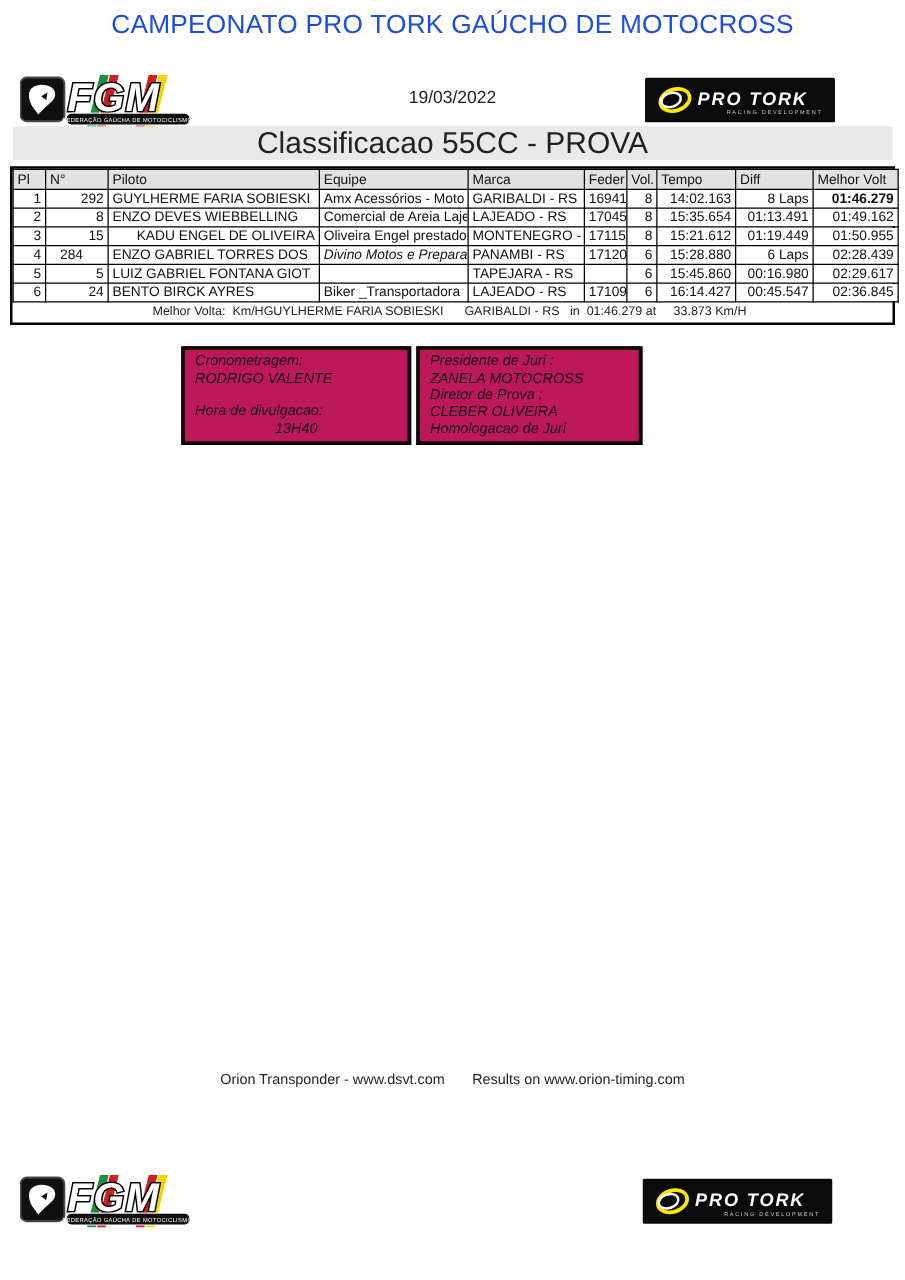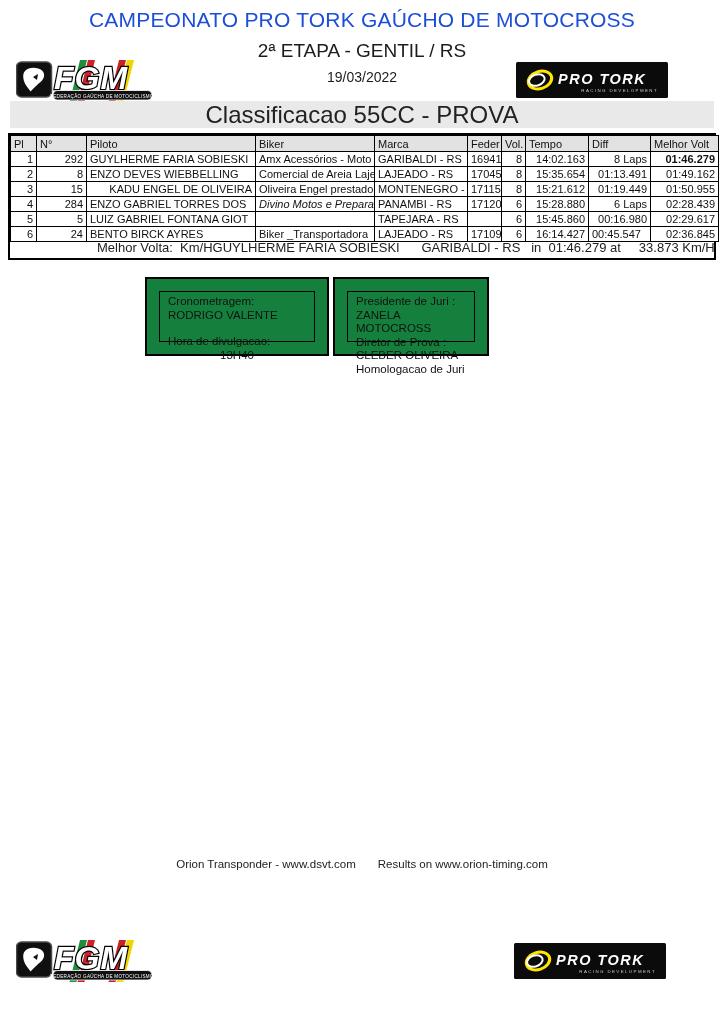--- a/index.html
+++ b/index.html
@@ -40,46 +40,45 @@
   table.results th, table.results td {
     border: 1px solid #000; font-size: 11px; padding: 1px 3px 1px 3px;
     white-space: nowrap; overflow: hidden; height: 15px; color: #111;
   }
   table.results th { background: #e2e2e2; font-weight: normal; text-align: left; height: 16px; }
   table.results tbody tr { background: #fff; }
   table.results tbody tr:first-child td:last-child { font-weight: bold; }
 
   .best-lap-note {
     position: absolute; left: 0; bottom: 3px; width: 100%;
-    font-size: 13px; color: #222; padding-left: 87px; white-space: pre;
-  }
-
-  
-  .info-box { position: absolute; border: 2px solid #000; padding: 12px; background: #15803d; }
+    font-size: 10px; color: #222; padding-left: 112px; white-space: pre;
+  }
+
+  
+  .info-box { position: absolute; border: 2px solid #000; padding: 0; background: #be185d; font-style: italic; }
   .info-box-inner { border: 1px solid #000; width: 100%; height: 100%; padding: 3px 8px; }
   .info-box .line { font-size: 11.5px; line-height: 13.5px; color: #111; }
   .box-crono { left: 145px; top: 277px; width: 184px; height: 79px; }
-  .box-juri  { left: 333px; top: 277px; width: 156px; height: 79px; }
+  .box-juri  { left: 333px; top: 277px; width: 181px; height: 79px; }
   .line-hora { margin-top: 13px; }
   .line-center { text-align: center; }
 
   
   .footer-line {
     position: absolute; top: 858px; left: 0; width: 100%;
     display: flex; justify-content: center; gap: 22px;
     font-size: 11.5px; color: #222;
   }
 </style>
 </head>
 <body>
 
 <div class="page">
 
   <div class="title-1">CAMPEONATO PRO TORK GAÚCHO DE MOTOCROSS</div>
-  <div class="title-2">2ª ETAPA - GENTIL / RS</div>
   <div class="race-date">19/03/2022</div>
 
   <div class="fgm-logo-top">
     <svg width="138" height="42" viewBox="0 0 138 42">
 
       <g transform="skewX(-14)">
         <rect x="64" y="0" width="7" height="42" fill="#1e8f3e"></rect>
         <rect x="72" y="0" width="7" height="42" fill="#cc2027"></rect>
         <rect x="103" y="0" width="7" height="42" fill="#cc2027"></rect>
         <rect x="111" y="0" width="7" height="42" fill="#f2d500"></rect>
@@ -124,21 +123,21 @@
         <col style="width:24px">
           <col style="width:63px">
           <col style="width:62px">
         <col style="width:68px">
       </colgroup>
       <thead>
         <tr>
           <th>Pl</th>
           <th>N°</th>
           <th>Piloto</th>
-          <th>Biker</th>
+          <th>Equipe</th>
           <th>Marca</th>
           <th>Feder</th>
           <th>Vol.</th>
           <th>Tempo</th>
           <th>Diff</th>
           <th>Melhor Volt</th>
         </tr>
       </thead>
       <tbody>
           <tr>
@@ -172,21 +171,21 @@
             <td style="text-align: left;">Oliveira Engel prestador</td>
             <td style="text-align: left;">MONTENEGRO -</td>
             <td style="text-align: right;">17115</td>
             <td style="text-align: right;">8</td>
             <td style="text-align: right;">15:21.612</td>
             <td style="text-align: right;">01:19.449</td>
             <td style="text-align: right;">01:50.955</td>
           </tr>
           <tr>
             <td style="text-align: right;">4</td>
-            <td style="text-align: right; padding-left: 11px;">284</td>
+            <td style=" padding-left: 11px;">284</td>
             <td style="text-align: left;">ENZO GABRIEL TORRES DOS</td>
             <td style="text-align: left; font-style: italic;">Divino Motos e Prepara</td>
             <td style="text-align: left;">PANAMBI - RS</td>
             <td style="text-align: right;">17120</td>
             <td style="text-align: right;">6</td>
             <td style="text-align: right;">15:28.880</td>
             <td style="text-align: right;">6 Laps</td>
             <td style="text-align: right;">02:28.439</td>
           </tr>
           <tr>
@@ -203,21 +202,21 @@
           </tr>
           <tr>
             <td style="text-align: right;">6</td>
             <td style="text-align: right;">24</td>
             <td style="text-align: left;">BENTO BIRCK AYRES</td>
             <td style="text-align: left;">Biker _Transportadora</td>
             <td style="text-align: left;">LAJEADO - RS</td>
             <td style="text-align: right;">17109</td>
             <td style="text-align: right;">6</td>
             <td style="text-align: right;">16:14.427</td>
-            <td style="">00:45.547</td>
+            <td style="text-align: right;">00:45.547</td>
             <td style="text-align: right;">02:36.845</td>
           </tr>
         </tbody>
     </table>
     <div class="best-lap-note">Melhor Volta:  Km/HGUYLHERME FARIA SOBIESKI      GARIBALDI - RS   in  01:46.279 at     33.873 Km/H</div>
   </div>
 
   <div class="info-box box-crono">
     <div class="info-box-inner">
       <div class="line">Cronometragem:</div>

